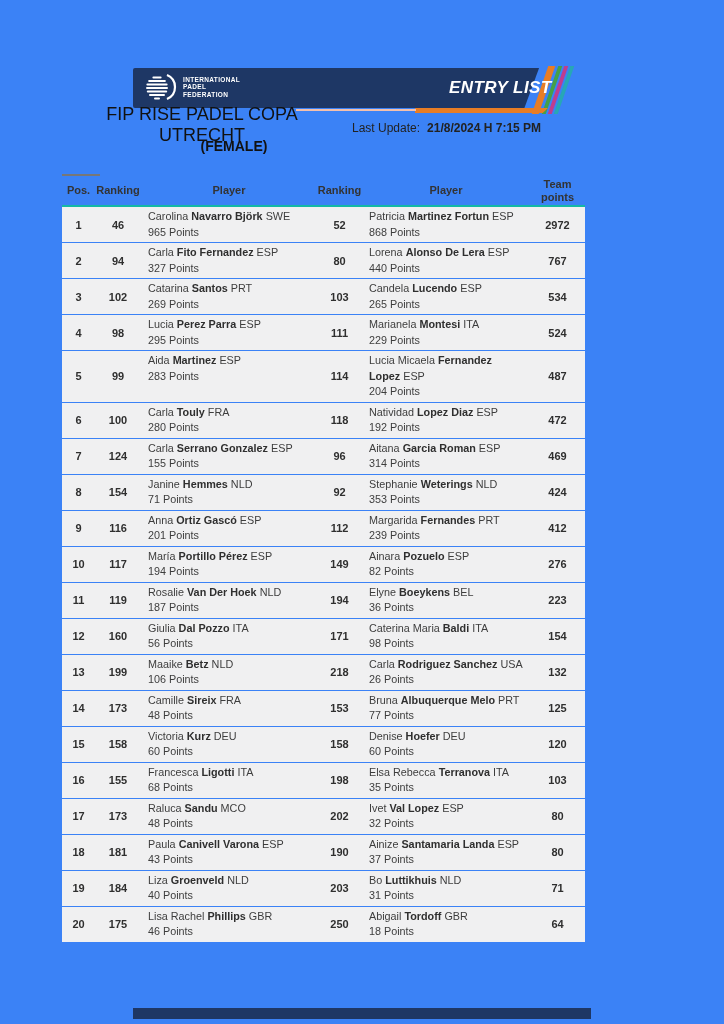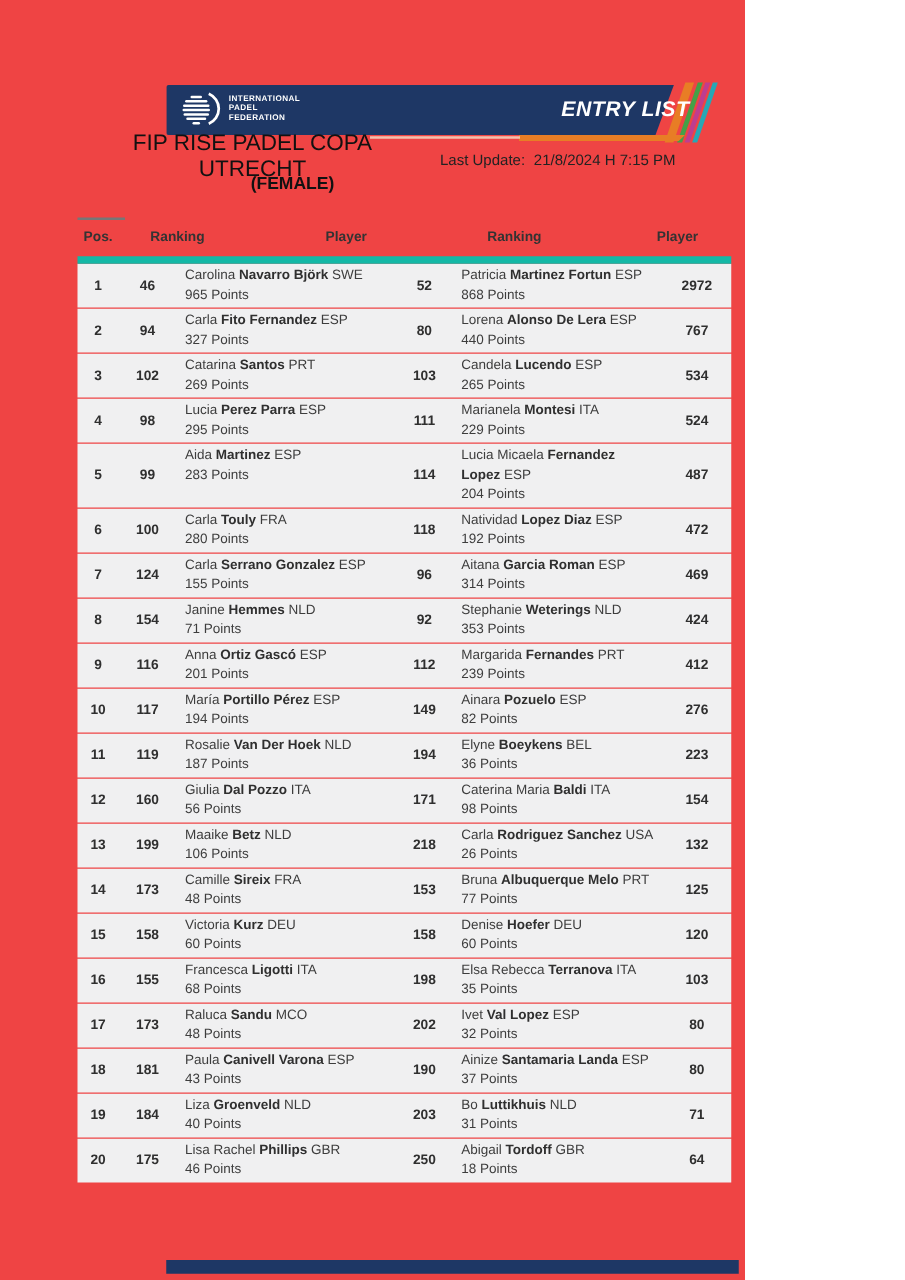--- a/index.html
+++ b/index.html
@@ -1,17 +1,17 @@
 <!DOCTYPE html>
 <html><head>
 <meta charset="utf-8">
 <style>
   html,body { margin:0; padding:0; background:#ffffff; }
   body { width:724px; height:1024px; font-family:"Liberation Sans", sans-serif; }
-  .page { position:relative; width:596px; height:1024px; background:#ef4444; overflow:hidden; }
+  .page { position:relative; width:724px; height:1024px; background:#3b82f6; overflow:hidden; }
 
   
   .banner { position:absolute; left:133px; top:68px; width:432px; height:40px; }
   .banner-navy { position:absolute; left:0; top:0; width:100%; height:100%; background:#1e3765;
                  clip-path:polygon(0 0, 94% 0, 90.6% 100%, 0 100%); border-radius:2px; }
   .stripe { position:absolute; top:-2px; height:48px; transform:skewX(-19deg); }
   .s-orange  { left:407px; width:7px; background:#e87d25; }
   .s-green   { left:417px; width:4px; background:#45a047; }
   .s-magenta { left:423px; width:4px; background:#bf3d8f; }
   .s-teal    { left:429px; width:4px; background:#27a7b5; }
@@ -26,26 +26,26 @@
   .orange-strip { position:absolute; left:415px; top:108px; width:133px; height:5px; background:#e87d25;
                   clip-path:polygon(0 0,100% 0,96% 100%,0 100%); }
   .salmon-strip { position:absolute; left:296px; top:109px; width:120px; height:2px; background:#f3c0ad; }
 
   
   .title1 { position:absolute; left:62px;  top:104px; width:280px; text-align:center;
             font-weight:normal; font-size:18px; color:#111111; }
   .title2 { position:absolute; left:94px;  top:138px; width:280px; text-align:center;
             font-weight:bold; font-size:14px; color:#111111; }
   .last-update { position:absolute; left:352px; top:121px; font-size:12px; color:#222222; white-space:nowrap; }
-  .last-update .val { margin-left:7px; }
+  .last-update .val { margin-left:7px;font-weight:bold; }
 
   
   .etable { position:absolute; left:62px; top:176px; width:523px; }
   .thead { display:grid; grid-template-columns:33px 46px 176px 45px 168px 55px;
-           min-height:27px; border-bottom:6px solid #14b8a6; position:relative; align-items:center;gap:24px; }
+           min-height:27px; border-bottom:2px solid #14b8a6; position:relative; align-items:center; }
   .thead::before { content:""; position:absolute; left:0; top:-2px; width:38px; height:2px; background:#777777; }
   .hc { font-weight:bold; font-size:11px; color:#333333; text-align:center; line-height:12.5px; padding:2px 0; }
 
   .trow { display:grid; grid-template-columns:33px 46px 176px 45px 168px 55px;
           background:#f0f0f1; margin-bottom:1px; min-height:35px; }
   .num { font-weight:bold; font-size:11px; color:#2f2f2f; display:flex; align-items:center; justify-content:center; }
   .player { padding:2px 4px 2px 7px; display:flex; flex-direction:column; 
             font-size:10.8px; line-height:15.5px; color:#3d3d3d; }
   .pname b { color:#2f2f2f; }
   .ppoints { color:#3d3d3d; }

